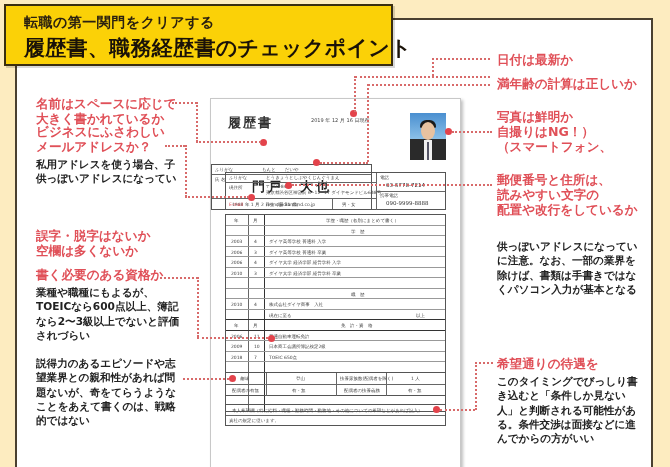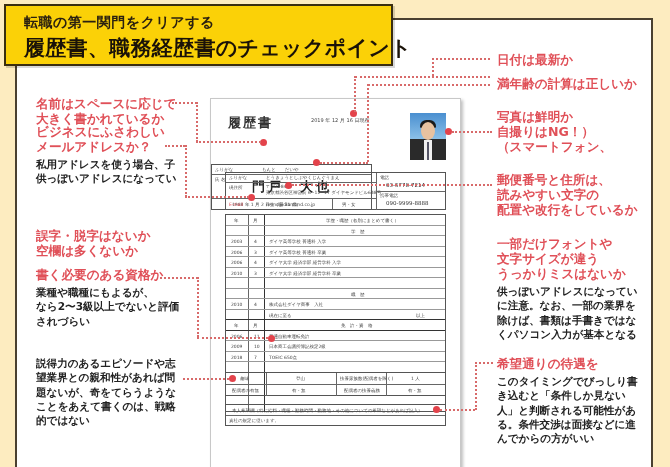--- a/index.html
+++ b/index.html
@@ -64,20 +64,21 @@
       <div>誤字・脱字はないか</div>
       <div>空欄は多くないか</div>
     </div>
 </div>
 <div class="note" style="left:36px; top:267px;">
   <div class="head">
       <div>書く必要のある資格か</div>
     </div>
   <div class="body">
       <div>業種や職種にもよるが、</div>
+      <div>TOEICなら600点以上、簿記</div>
       <div>なら2〜3級以上でないと評価</div>
       <div>されづらい</div>
     </div>
 </div>
 <div class="note" style="left:36px; top:353px;">
   <div class="body">
       <div>説得力のあるエピソードや志</div>
       <div>望業界との親和性があれば問</div>
       <div>題ないが、奇をてらうような</div>
       <div>ことをあえて書くのは、戦略</div>
@@ -103,25 +104,20 @@
     </div>
 </div>
 <div class="note" style="left:497px; top:172px;">
   <div class="head">
       <div>郵便番号と住所は、</div>
       <div>読みやすい文字の</div>
       <div>配置や改行をしているか</div>
     </div>
 </div>
 <div class="note" style="left:497px; top:236px;">
-  <div class="head">
-      <div>一部だけフォントや</div>
-      <div>文字サイズが違う</div>
-      <div>うっかりミスはないか</div>
-    </div>
   <div class="body">
       <div>供っぽいアドレスになってい</div>
       <div>に注意。なお、一部の業界を</div>
       <div>除けば、書類は手書きではな</div>
       <div>くパソコン入力が基本となる</div>
     </div>
 </div>
 <div class="note" style="left:497px; top:356px;">
   <div class="head">
       <div>希望通りの待遇を</div>

